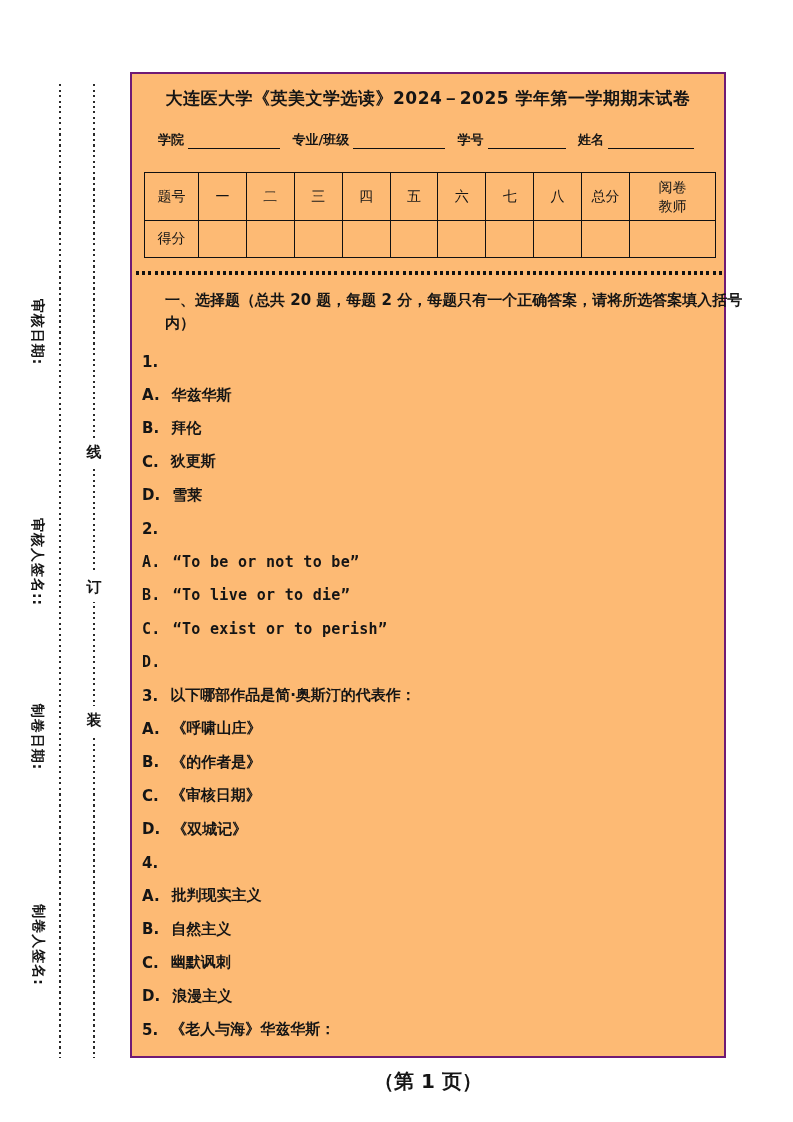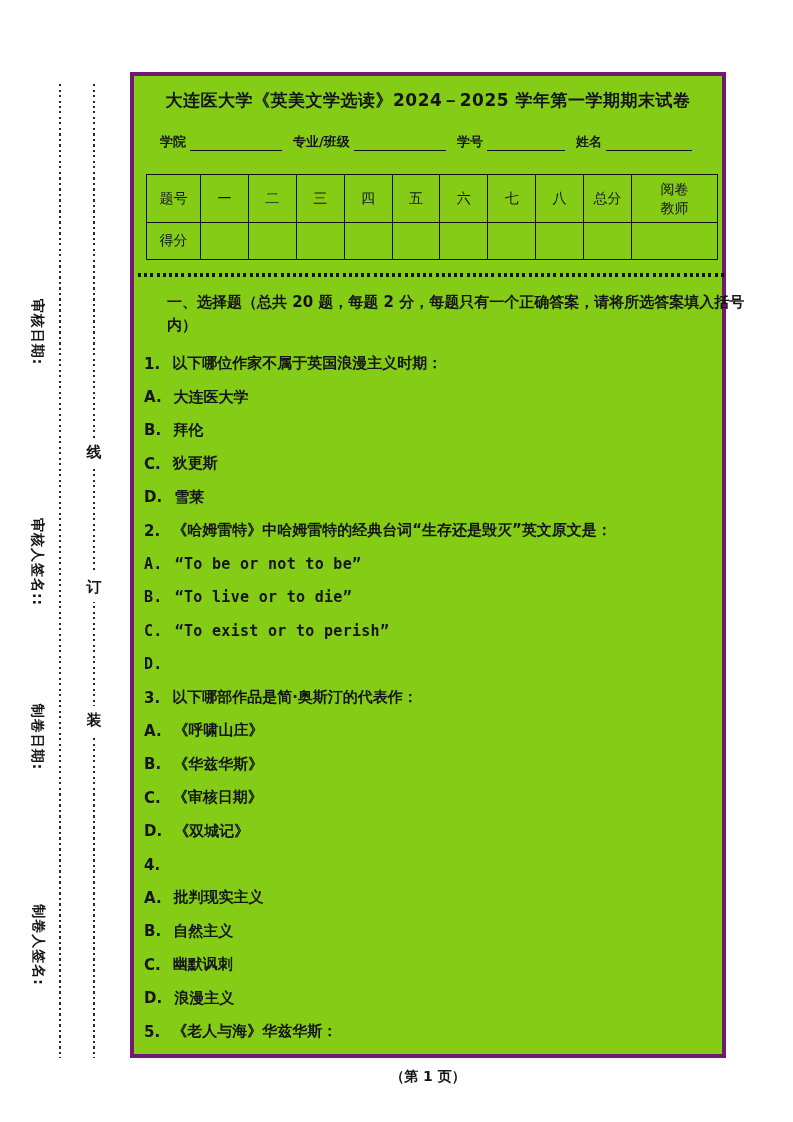--- a/index.html
+++ b/index.html
@@ -40,22 +40,22 @@
   }
   #vlabel-review-date   { left: -7px;  top: 322px; width: 90px; }
   #vlabel-review-sign   { left: -22px; top: 552px; width: 120px; }
   #vlabel-make-date     { left: -7px;  top: 727px; width: 90px; }
   #vlabel-make-sign     { left: -14px; top: 935px; width: 105px; }
 
   
   .sheet {
     position: absolute; left: 130px; top: 72px;
     width: 596px; height: 986px;
-    border: 4px solid #701a75;
-    background: #84cc16;
+    border: 2px solid #701a75;
+    background: #fdba74;
   }
 
   .title {
     position: absolute; top: 13px; left: 0; width: 100%;
     text-align: center; font-size: 17px; font-weight: 700;
     letter-spacing: 0.5px;
   }
 
   .fields {
     position: absolute; top: 57px; left: 26px; right: 30px;
@@ -99,21 +99,21 @@
   }
   .line { height: 33.4px; display: flex; align-items: center; white-space: nowrap; }
   .q-num, .opt-label { margin-right: 12px; flex: 0 0 auto; }
   .line.mono {
     font-family: "DejaVu Sans Mono", "Liberation Mono", monospace;
     font-weight: 700; letter-spacing: 0.3px;
   }
 
   .footer {
     position: absolute; left: 130px; top: 1068px; width: 596px;
-    text-align: center; font-size: 14px; font-weight: 700;
+    text-align: center; font-size: 20px; font-weight: 700;
   }
 </style>
 </head>
 <body>
 
 <div class="vdots" id="vdots-outer"></div>
 <div class="vdots" id="vdots-inner"></div>
 
 <div class="vlabel" id="vlabel-review-date">审核日期:</div>
 <div class="vlabel" id="vlabel-review-sign">审核人签名::</div>
@@ -174,41 +174,39 @@
   </tbody>
     </table>
 
   <div class="hdots"></div>
 
   <div class="heading">一、选择题（总共 20 题，每题 2 分，每题只有一个正确答案，请将所选答案填入括号内）</div>
 
   <div class="questions" id="questions">
       <div class="line stem">
         <span class="q-num">1.</span>
-        <span class="q-text">以下哪位作家不属于英国浪漫主义时期：</span>
-      </div>
-      <div class="line opt">
-        <span class="opt-label">A.</span>
-        <span class="opt-text">大连医大学</span>
+      </div>
+      <div class="line opt">
+        <span class="opt-label">A.</span>
+        <span class="opt-text">华兹华斯</span>
       </div>
       <div class="line opt">
         <span class="opt-label">B.</span>
         <span class="opt-text">拜伦</span>
       </div>
       <div class="line opt">
         <span class="opt-label">C.</span>
         <span class="opt-text">狄更斯</span>
       </div>
       <div class="line opt">
         <span class="opt-label">D.</span>
         <span class="opt-text">雪莱</span>
       </div>
       <div class="line stem">
         <span class="q-num">2.</span>
-        <span class="q-text">《哈姆雷特》中哈姆雷特的经典台词“生存还是毁灭”英文原文是：</span>
       </div>
       <div class="line opt mono">
         <span class="opt-label">A.</span>
         <span class="opt-text">“To be or not to be”</span>
       </div>
       <div class="line opt mono">
         <span class="opt-label">B.</span>
         <span class="opt-text">“To live or to die”</span>
       </div>
       <div class="line opt mono">
@@ -221,21 +219,21 @@
       <div class="line stem">
         <span class="q-num">3.</span>
         <span class="q-text">以下哪部作品是简·奥斯汀的代表作：</span>
       </div>
       <div class="line opt">
         <span class="opt-label">A.</span>
         <span class="opt-text">《呼啸山庄》</span>
       </div>
       <div class="line opt">
         <span class="opt-label">B.</span>
-        <span class="opt-text">《华兹华斯》</span>
+        <span class="opt-text">《的作者是》</span>
       </div>
       <div class="line opt">
         <span class="opt-label">C.</span>
         <span class="opt-text">《审核日期》</span>
       </div>
       <div class="line opt">
         <span class="opt-label">D.</span>
         <span class="opt-text">《双城记》</span>
       </div>
       <div class="line stem">

